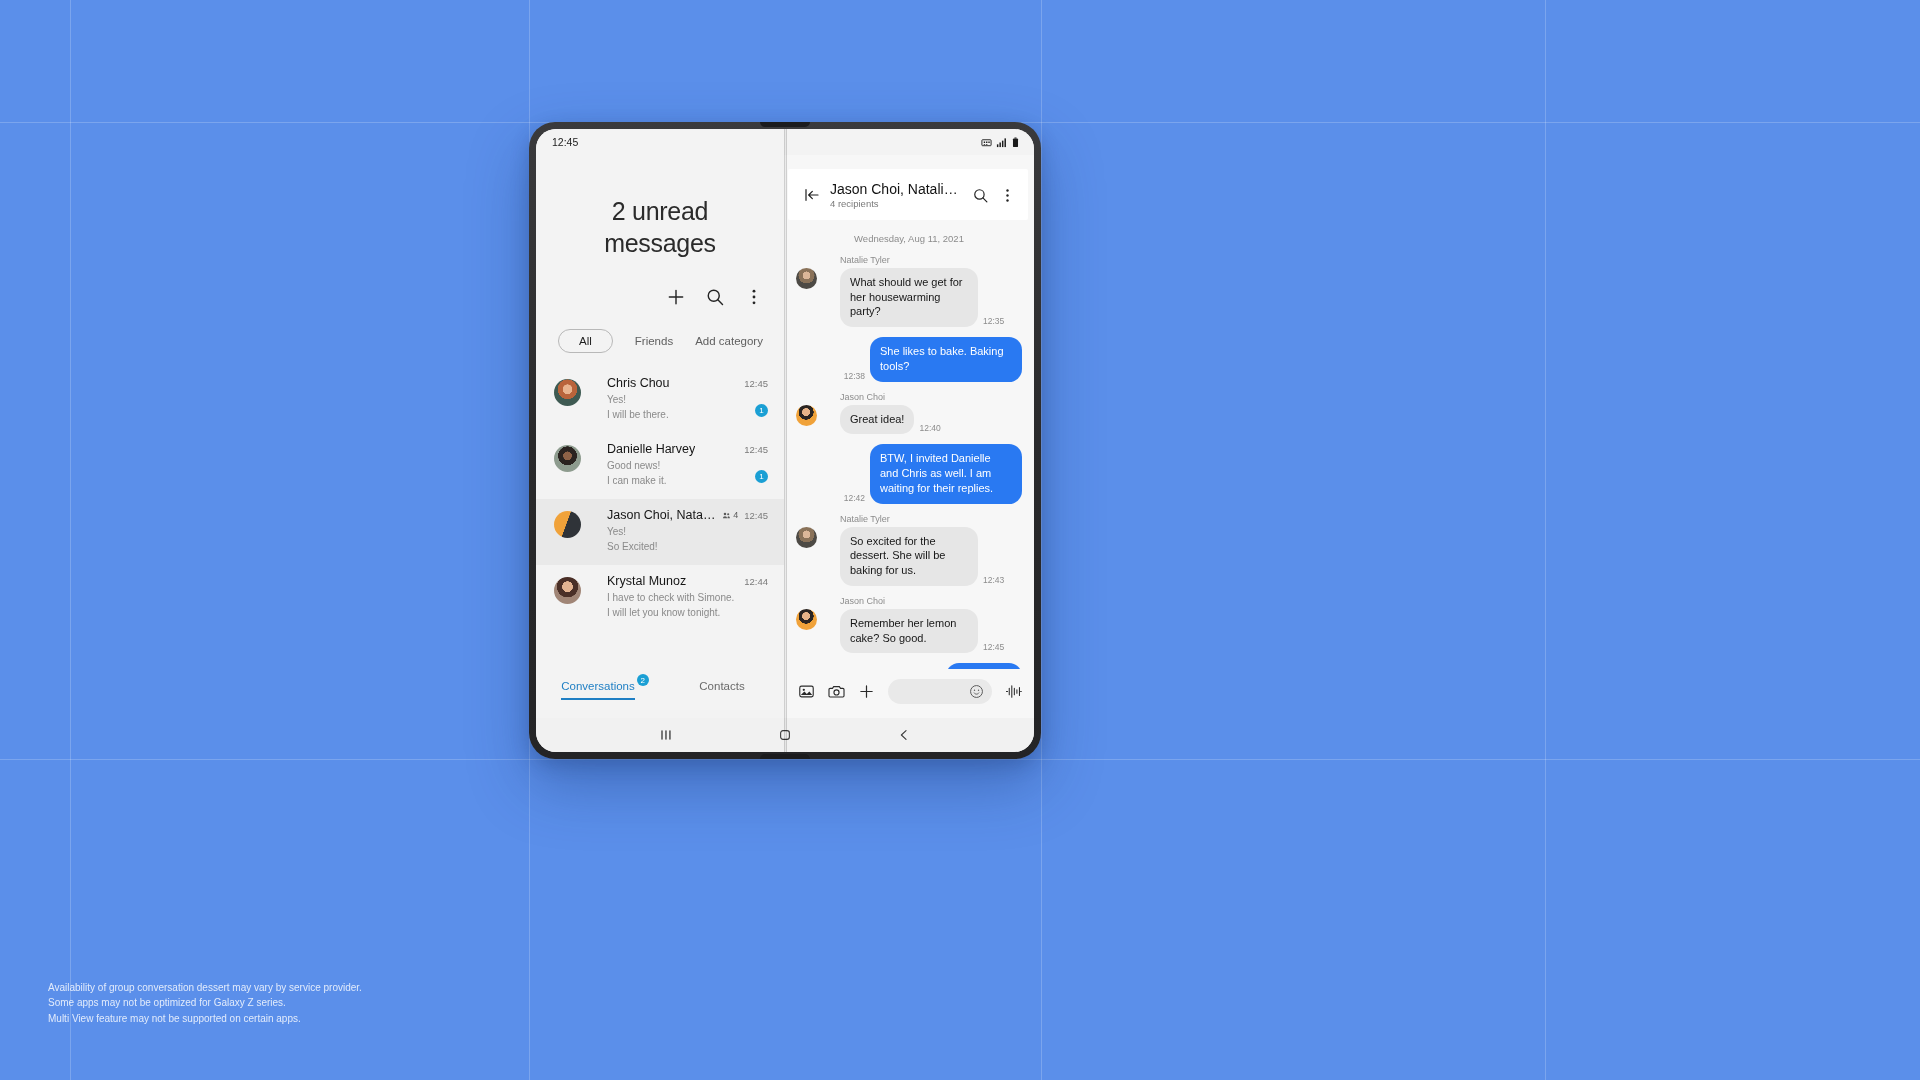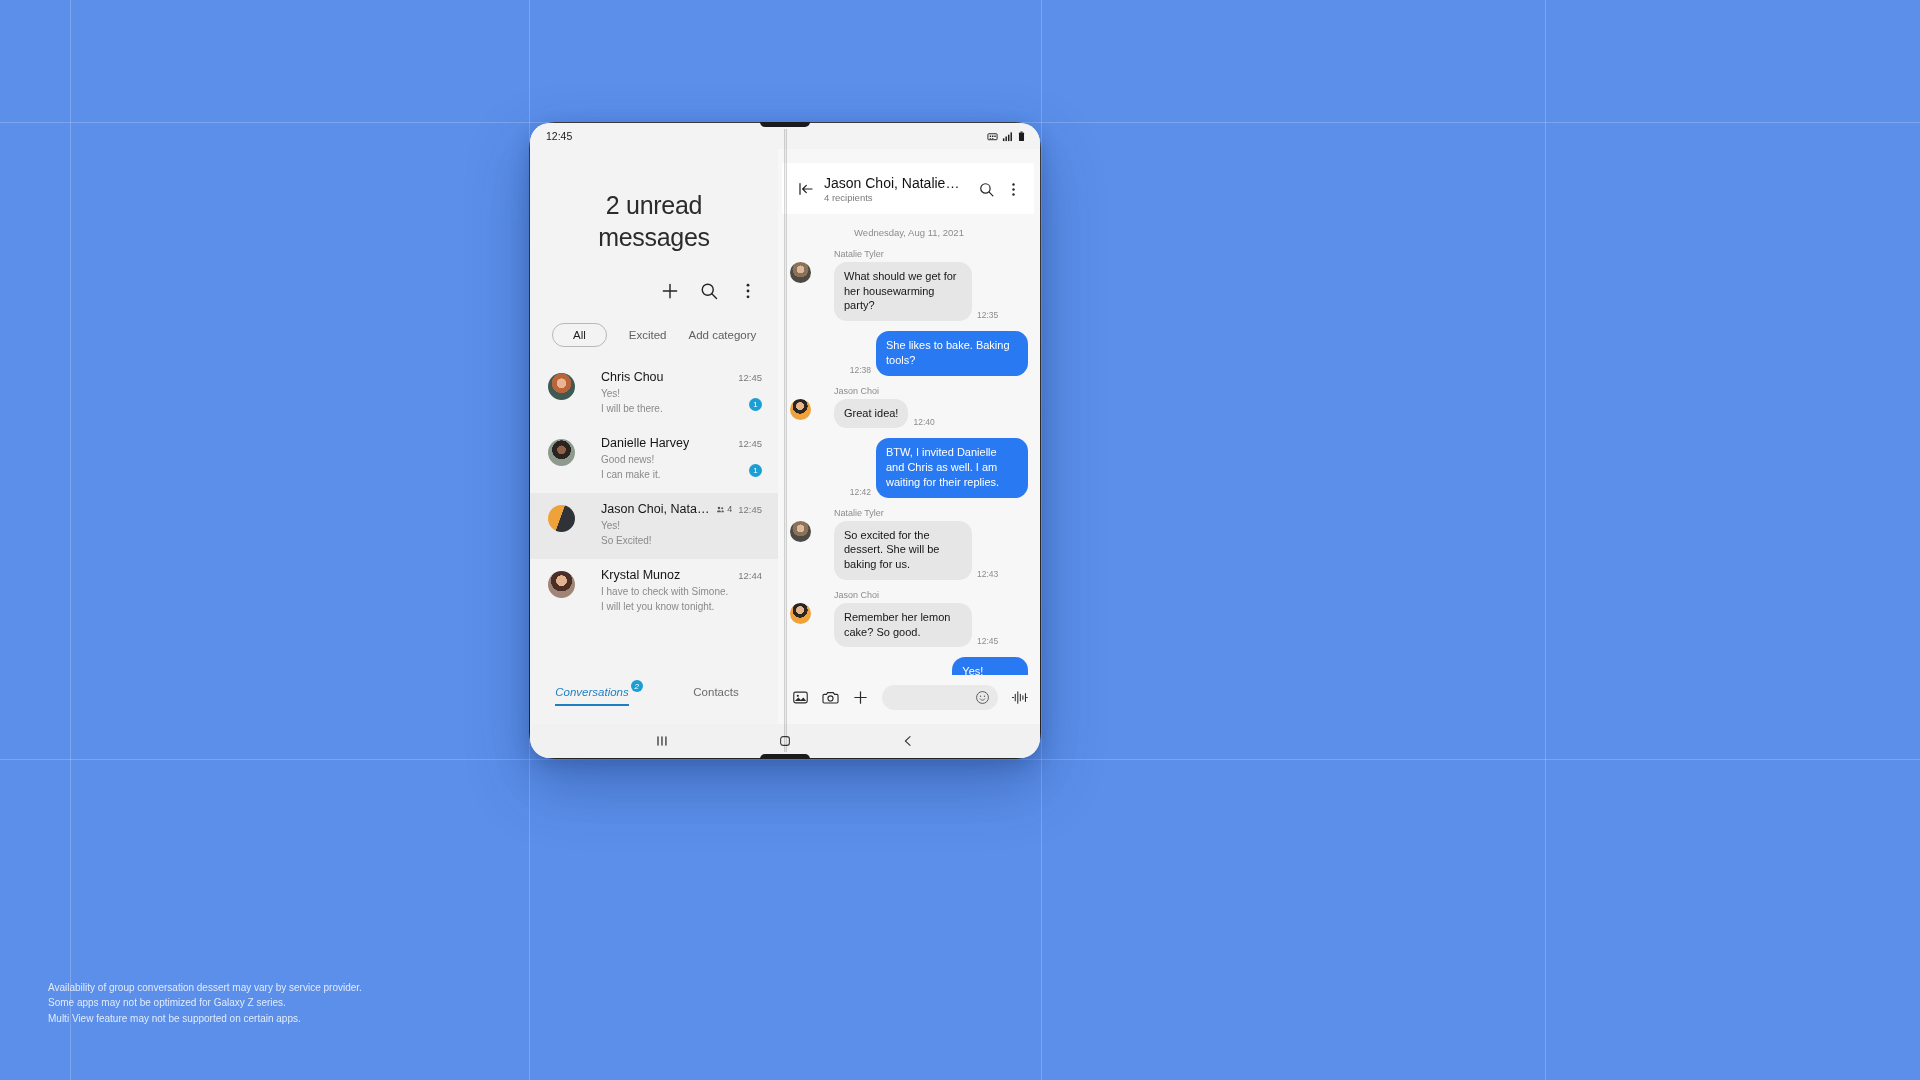--- a/index.html
+++ b/index.html
@@ -15,21 +15,21 @@
   .bg-grid .v { position: absolute; top: 0; bottom: 0; width: 1px; background: rgba(255,255,255,0.20); }
   .bg-grid .h { position: absolute; left: 0; right: 0; height: 1px; background: rgba(255,255,255,0.20); }
 
   
   .device {
     position: absolute;
     left: 529px; top: 122px;
     width: 512px; height: 637px;
     border-radius: 26px;
     background: linear-gradient(180deg,#3a3a3c 0%, #2a2a2c 50%, #242426 100%);
-    padding: 1px;
+    padding: 7px;
     box-shadow: 0 26px 60px rgba(20,50,110,0.35), 0 6px 18px rgba(20,50,110,0.25);
   }
   .device::after {
     
     content: "";
     position: absolute;
     left: 50%; top: 7px; bottom: 7px;
     width: 3px; margin-left: -1.5px;
     background: linear-gradient(90deg, rgba(0,0,0,0.22), rgba(0,0,0,0.05), rgba(0,0,0,0.22));
     z-index: 40; pointer-events: none;
@@ -152,21 +152,21 @@
 
   
   .bottom-tabs {
     display: flex; align-items: flex-start;
     padding: 10px 0 18px 0;
   }
   .btab { flex: 1; text-align: center; font-size: 11.5px; position: relative; }
   .btab.active { color: #1f7fc4; }
   .btab.inactive { color: #6b6b6b; }
   .btab .label-wrap { display: inline-block; position: relative; padding-bottom: 6px; }
-  .btab.active .label-wrap { border-bottom: 2px solid #1f7fc4; font-style: italic; }
+  .btab.active .label-wrap { border-bottom: 2px solid #1f7fc4; }
   .tab-badge {
     position: absolute; top: -6px; right: -14px;
     width: 12px; height: 12px; border-radius: 50%;
     background: #1a9fd4; color: #fff; font-size: 8px;
     display: flex; align-items: center; justify-content: center;
   }
 
   
   .chat-header {
     display: flex; align-items: center; gap: 10px;
@@ -308,21 +308,21 @@
           </svg>
           <svg class="act-ic" viewBox="0 0 24 24">
             <circle cx="12" cy="5" r="1.7" fill="#242424"></circle>
             <circle cx="12" cy="12" r="1.7" fill="#242424"></circle>
             <circle cx="12" cy="19" r="1.7" fill="#242424"></circle>
           </svg>
         </div>
 
         <div class="chips">
           <div class="chip-all">All</div>
-          <div class="chip-plain">Excited</div>
+          <div class="chip-plain">Friends</div>
           <div class="chip-plain">Add category</div>
         </div>
 
         <div class="conv-list">
 
           <div class="conv">
             <div class="avatar av1"></div>
             <div class="conv-body">
               <div class="conv-top">
                 <span class="conv-name">Chris Chou</span>

